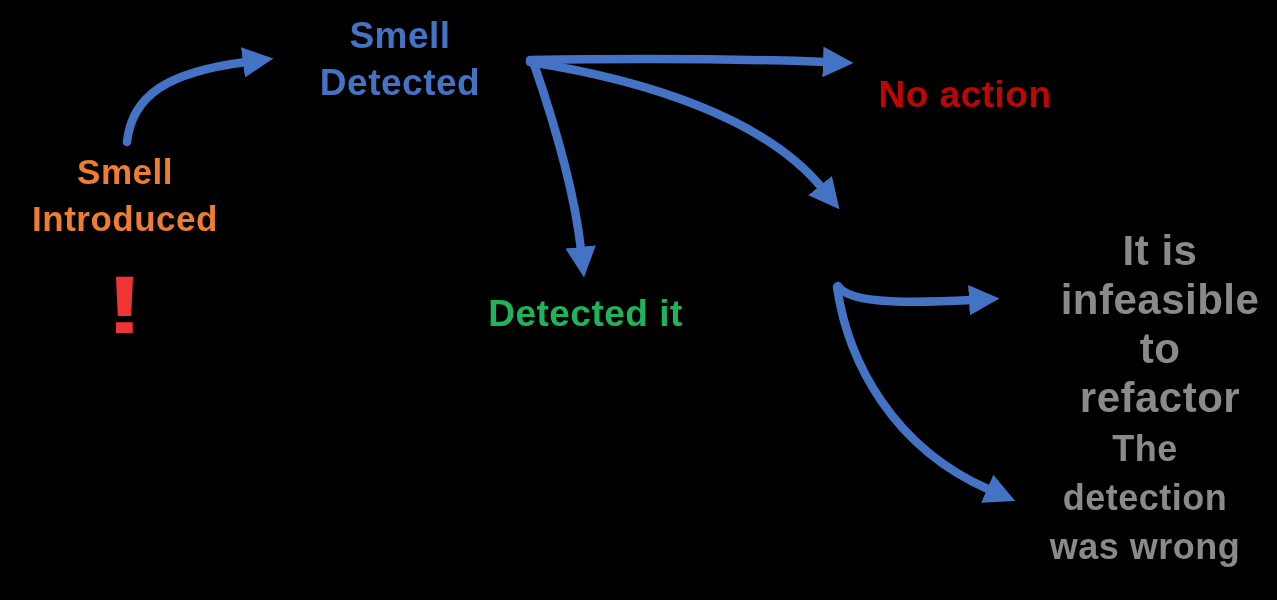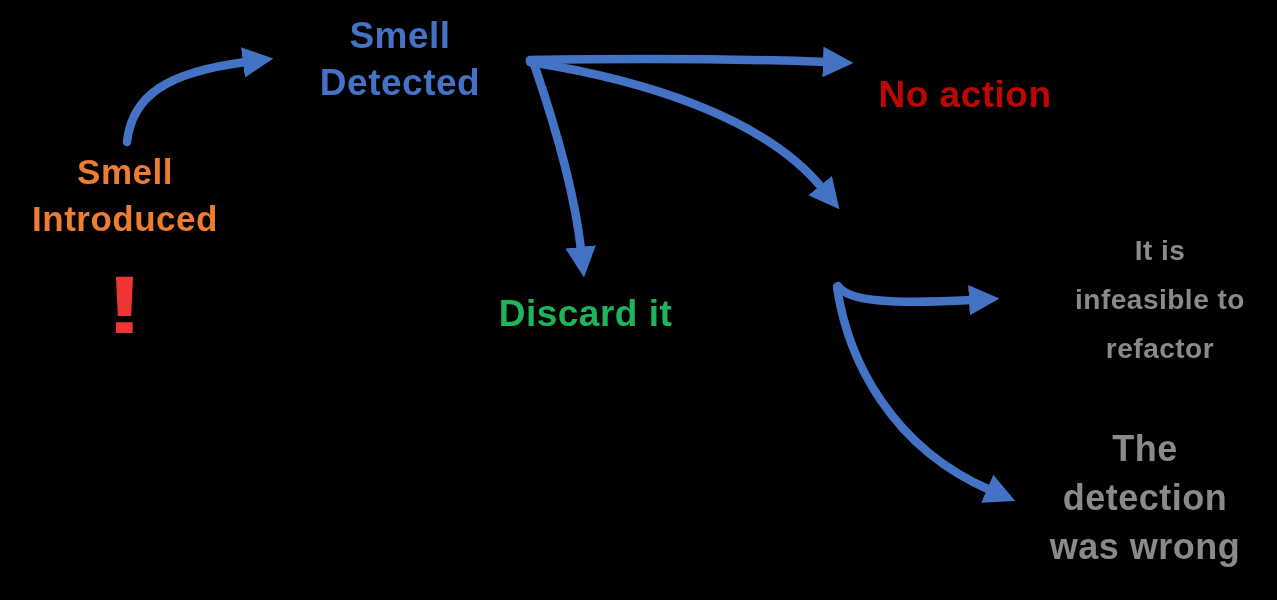--- a/index.html
+++ b/index.html
@@ -30,21 +30,21 @@
     letter-spacing: 0.5px;
     user-select: none;
   }
   .n-detected   { left: 300px; top: 12px;  width: 200px; font-size: 37px; line-height: 47px; }
   .n-introduced { left: 15px;  top: 148px; width: 220px; font-size: 35px; line-height: 47px; }
   .n-exclaim    { left: 85px;  top: 255px; width: 80px;  font-size: 82px; line-height: 100px;
                   transform: scaleX(1.45); transform-origin: center; }
   .n-noaction   { left: 865px; top: 46px;  width: 200px; font-size: 37px; line-height: 46px; margin-top: 26px; }
   .n-refactor   { left: 483px; top: 291px; width: 205px; font-size: 37px; line-height: 46px; }
   .n-discard    { left: 750px; top: 226px; width: 175px; font-size: 36px; line-height: 46px; }
-  .n-infeasible { left: 1050px; top: 226px; width: 220px; font-size: 28px; line-height: 49px; }
+  .n-infeasible { left: 1050px; top: 226px; width: 220px; font-size: 42px; line-height: 49px; }
   .n-wrong      { left: 1035px; top: 424px; width: 220px; font-size: 36px; line-height: 49px; }
 </style>
 </head>
 <body>
 
 <div class="stage">
 
   <svg class="edges" viewBox="0 0 1277 600" style="color: rgb(68, 114, 196);">
     <defs>
       <marker id="ah" viewBox="0 0 10 10" refX="1" refY="5" markerWidth="3.6" markerHeight="3.6" markerUnits="strokeWidth" orient="auto">
@@ -68,21 +68,21 @@
   <div class="node n-introduced" style="color: rgb(237, 125, 49);">Smell
 Introduced</div>
 
   <div class="node n-exclaim" style="color: rgb(239, 52, 52);">!</div>
 
   <div class="node n-detected" style="color: rgb(68, 114, 196);">Smell
 Detected</div>
 
   <div class="node n-noaction" style="color: rgb(192, 5, 5);">No action</div>
 
-  <div class="node n-refactor" style="color: rgb(31, 179, 91);">Discard it</div>
+  <div class="node n-refactor" style="color: rgb(31, 179, 91);">Detected it</div>
 
 
   <div class="node n-infeasible" style="color: rgb(138, 138, 138);">It is
 infeasible to
 refactor</div>
 
   <div class="node n-wrong" style="color: rgb(138, 138, 138);">The
 detection
 was wrong</div>
 

